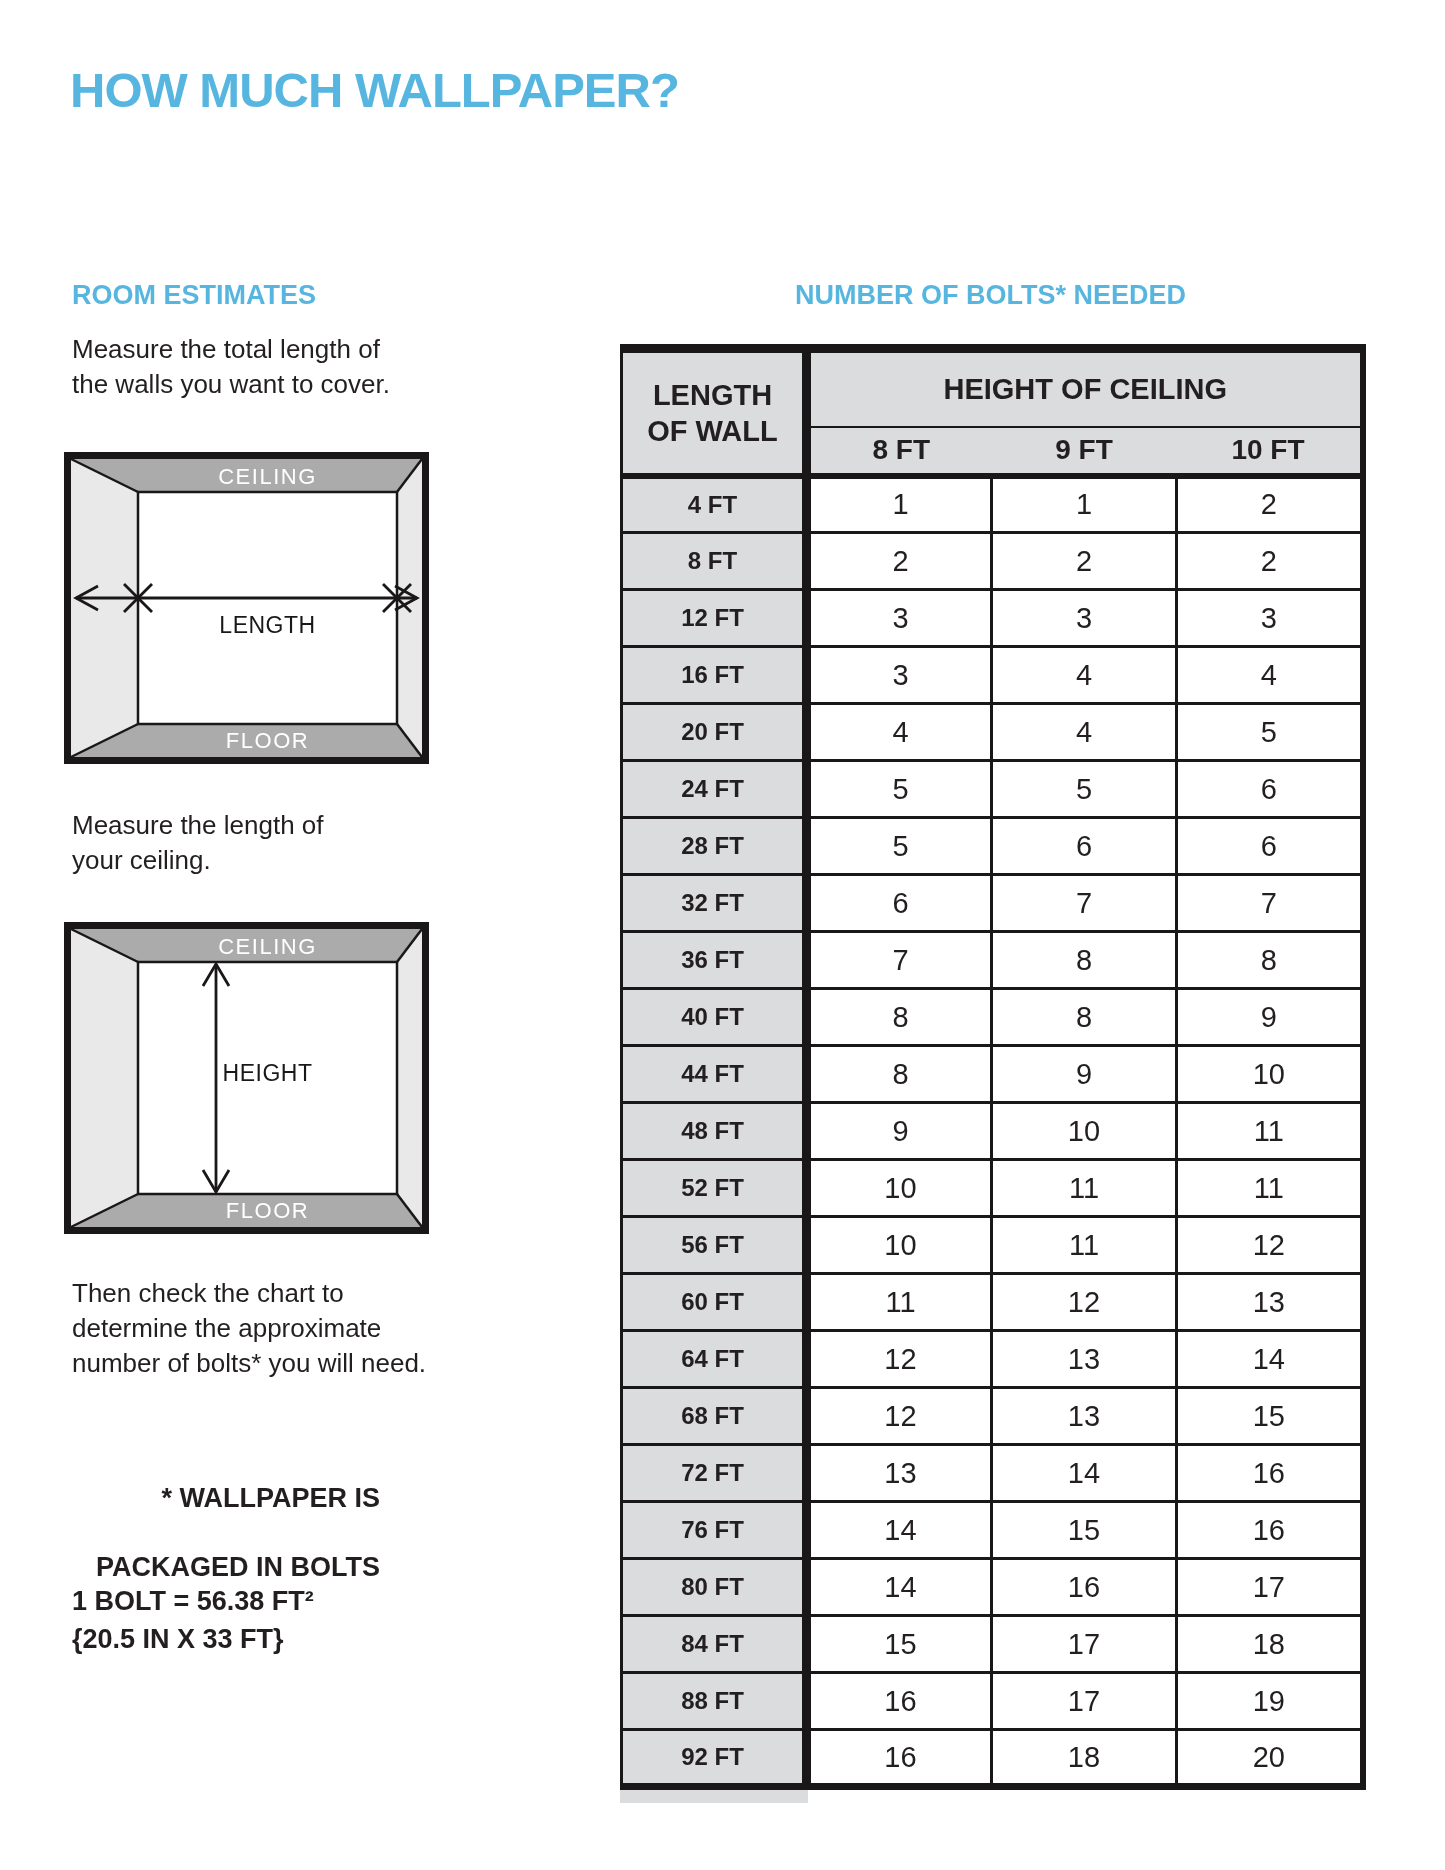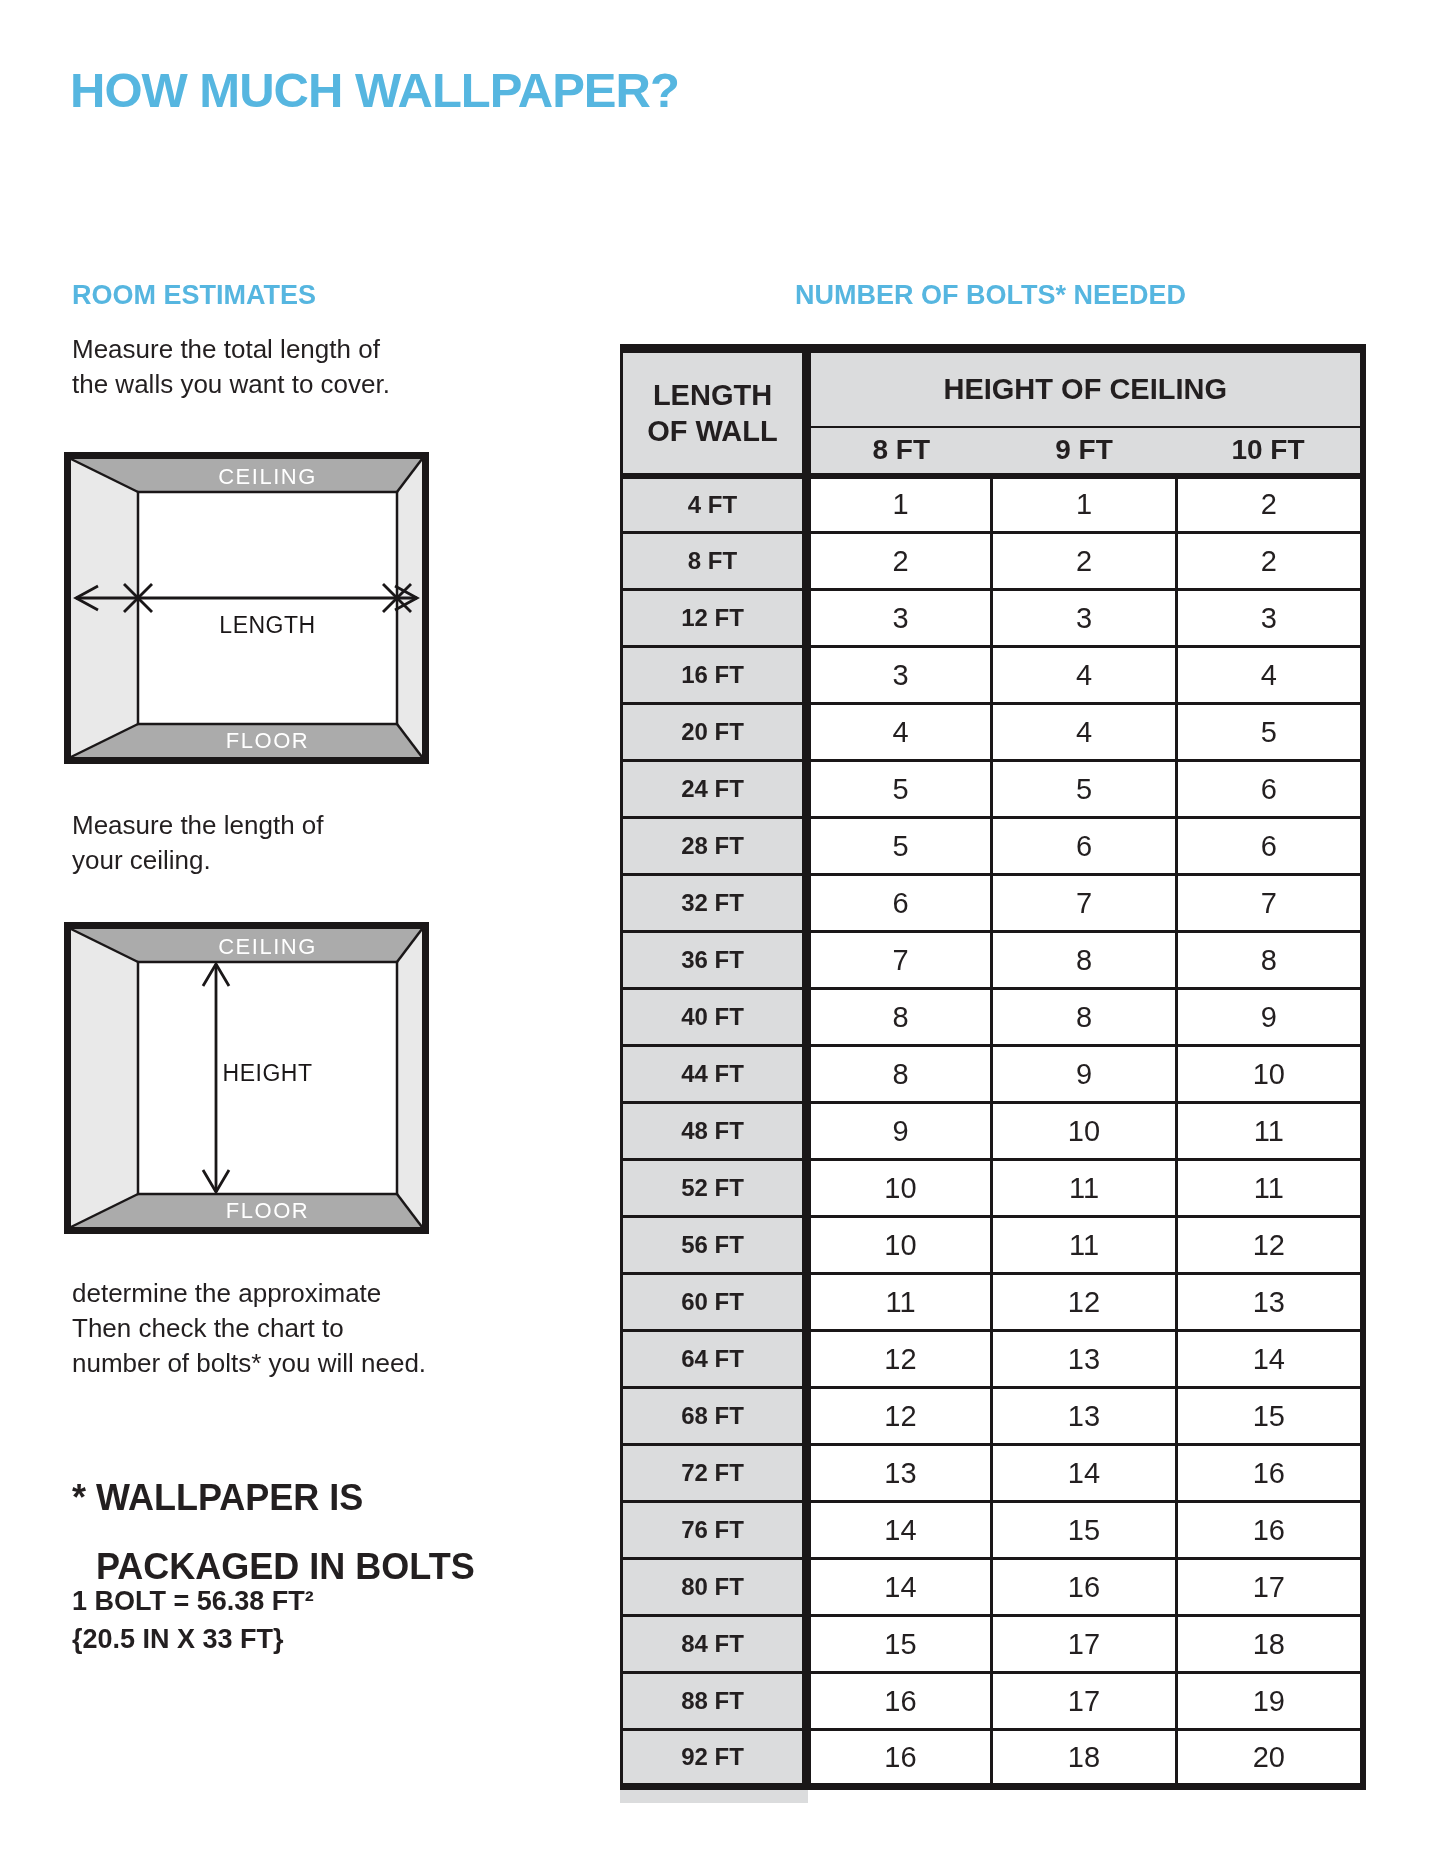--- a/index.html
+++ b/index.html
@@ -19,21 +19,21 @@
 
   .section-heading{font-size:27px;font-weight:bold;color:var(--accent);letter-spacing:0;}
   .left-heading{position:absolute;left:72px;top:280px;}
   .table-heading{position:absolute;left:620px;top:280px;width:741px;text-align:center;}
 
   .para{position:absolute;left:72px;font-size:26px;line-height:35px;color:var(--text);}
   .para-1{top:332px;}
   .para-2{top:808px;}
   .para-3{top:1276px;}
 
-  .footnote{position:absolute;left:72px;top:1480px;font-size:36px;font-weight:bold;line-height:36px;}
+  .footnote{position:absolute;left:72px;top:1480px;font-size:27px;font-weight:bold;line-height:36px;text-align:right;}
   .footnote .fn-line2{padding-left:24px;margin-top:33px;}
   .bolt-spec{position:absolute;left:72px;top:1582px;font-size:27px;font-weight:bold;line-height:38px;}
 
   .diagram{position:absolute;left:64px;width:365px;height:404px;}
   .diagram-1{top:452px;}
   .diagram-2{top:922px;}
   .diagram svg{position:absolute;left:0;top:0;}
   .dia-label{position:absolute;left:74px;width:259px;text-align:center;font-size:22px;
     letter-spacing:1.5px;color:#ffffff;}
   .dia-label.ceiling{top:9px;height:31px;line-height:31px;}
@@ -131,22 +131,22 @@
         <polyline points="139,64 152,42 165,64"></polyline>
         <polyline points="139,248 152,270 165,248"></polyline>
       </g>
     </svg>
     <div class="dia-label ceiling">CEILING</div>
     <div class="dia-label floor">FLOOR</div>
     <div class="dim-label dim-height">HEIGHT</div>
   </div>
 
   <div class="para para-3">
+    <div>Then check the chart to</div>
     <div>determine the approximate</div>
-    <div>Then check the chart to</div>
     <div>number of bolts* you will need.</div>
   </div>
 
   <div class="footnote">
     <div class="fn-line1"><span>*</span> <span>WALLPAPER IS</span></div>
     <div class="fn-line2">PACKAGED IN BOLTS</div>
   </div>
 
   <div class="bolt-spec">
     <div>1 BOLT = 56.38 FT²</div>

